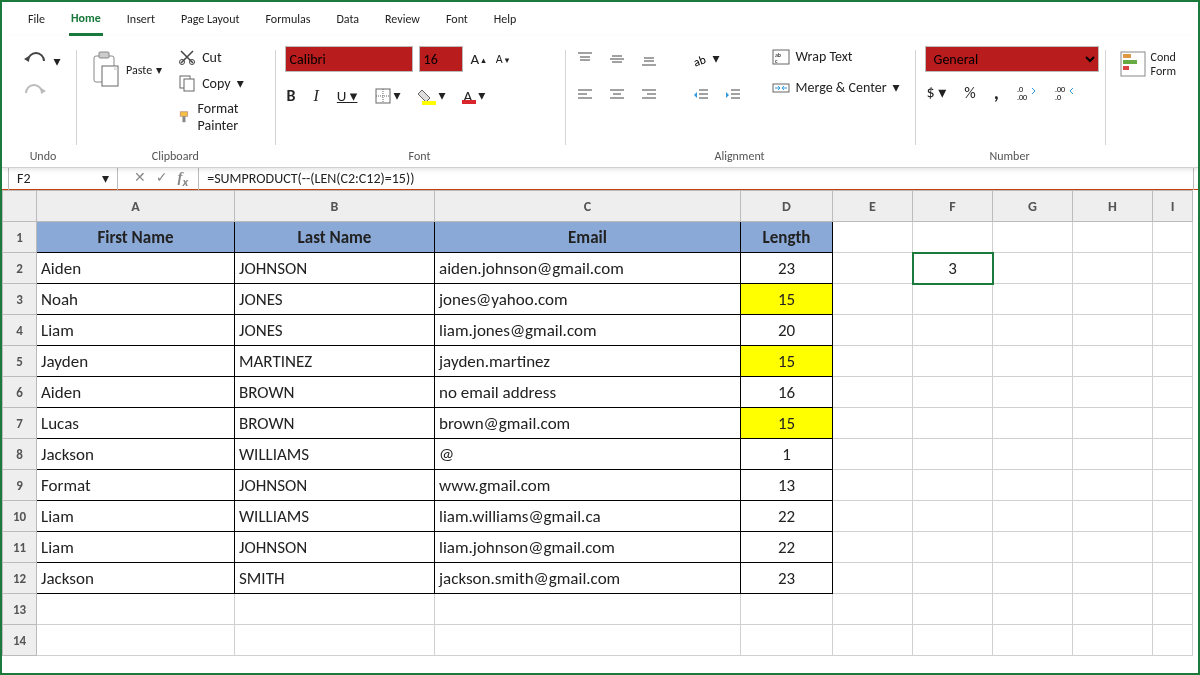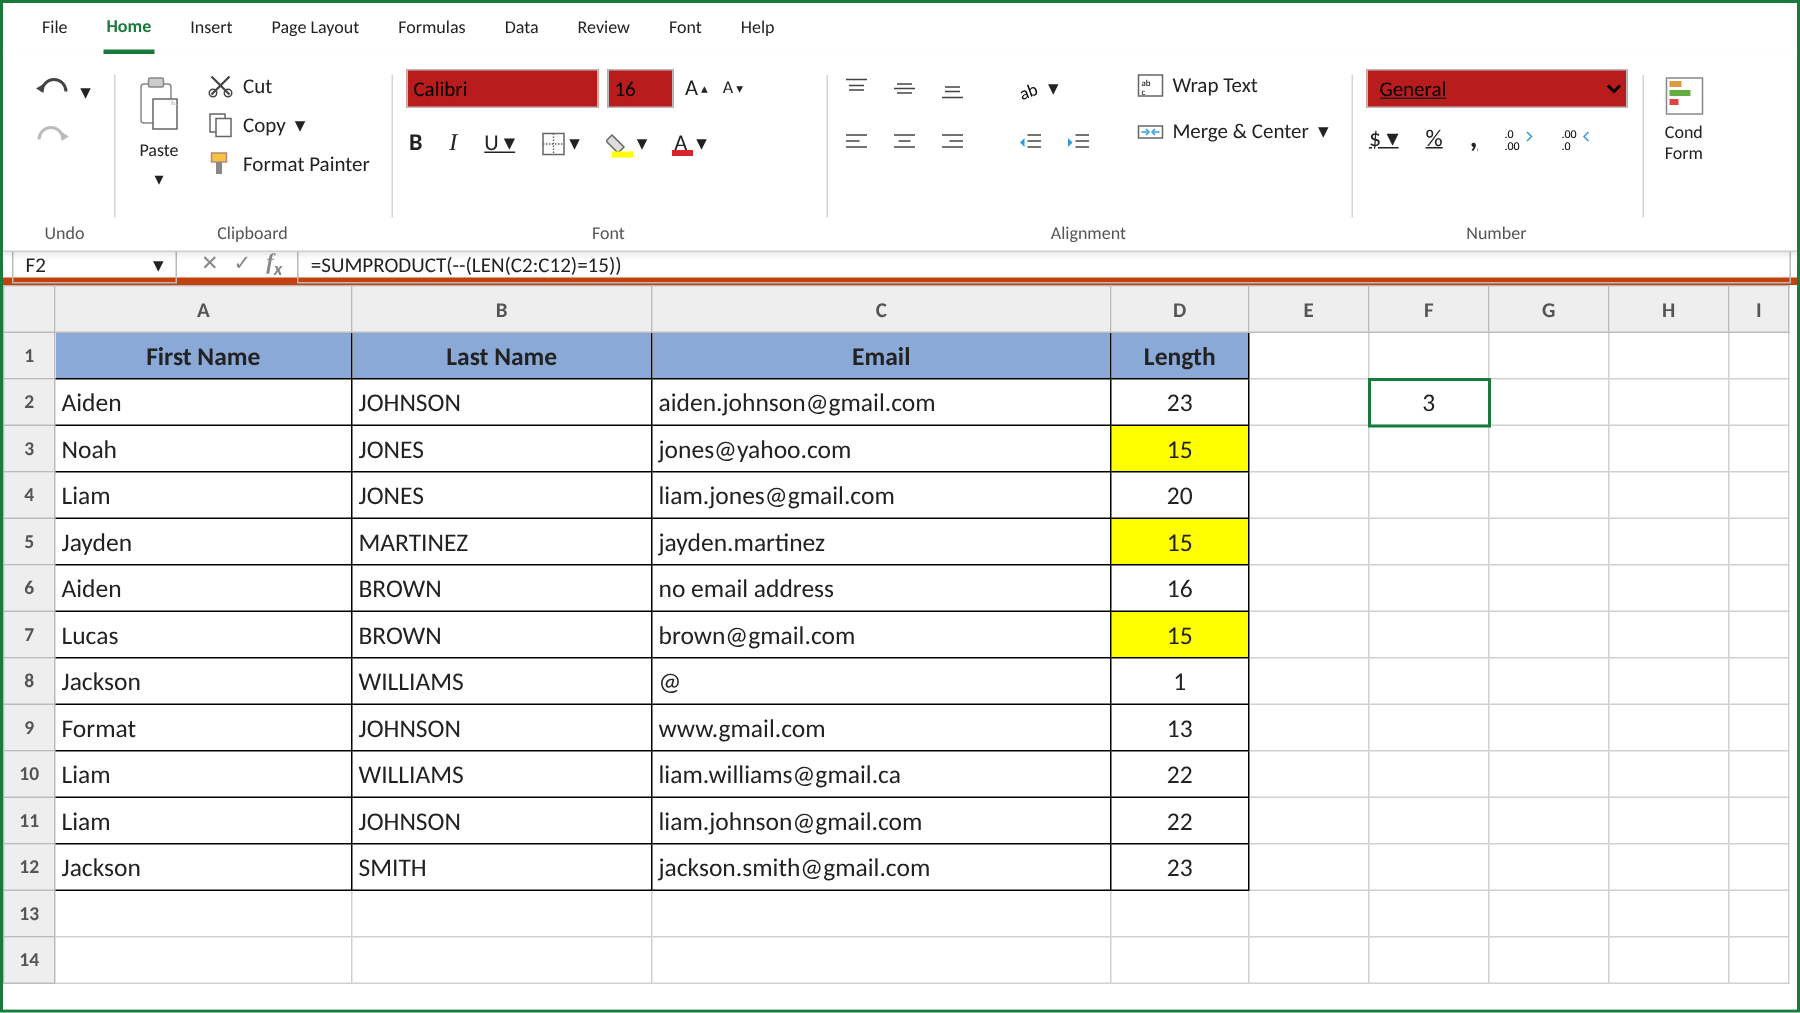--- a/index.html
+++ b/index.html
@@ -10,30 +10,30 @@
   .tab { padding: 6px 2px 8px 2px; font-size: 12px; cursor: pointer; color: #222; }
   .tab.active { font-weight: 600; border-bottom: 3px solid #1a7a3c; color: #1a7a3c; }
 
   .ribbon { display: flex; background: #fff; border-bottom: 1px solid #d0d0d0; box-shadow: 0 2px 4px rgba(0,0,0,.1); padding: 6px 8px 0 8px; height: 132px; position: relative; }
   .rgroup { display: flex; flex-direction: column; padding: 0 10px; position: relative; }
   .rgroup + .rgroup::before { content:""; position:absolute; left:0; top:8px; bottom:22px; width:1px; background:#d4d4d4; }
   .rgroup .body { flex: 1; display: flex; align-items: flex-start; gap: 8px; padding-top: 4px;}
   .rgroup .label { text-align: center; font-size: 12px; color: #555; padding: 2px 0 4px; position: relative;}
   .stack { display: flex; flex-direction: column; gap: 4px; justify-content: center; }
   .row { display: flex; align-items: center; gap: 6px; }
-  .bigbtn { display:flex; flex-direction:column; align-items:center; gap:4px; padding:4px; font-size:12px; }
+  .bigbtn { display:flex; flex-direction:row; align-items:center; gap:4px; padding:4px; font-size:12px; }
   svg { display:block; }
   .sel { border:1px solid #bbb; background:#b91c1c; font-size:14px; height:26px; }
   .fontname{width:128px;padding:2px 4px;}
   .fontsize{width:44px;padding:2px 4px;}
   .dd { width:14px;height:22px;display:inline-flex;align-items:center;justify-content:center;}
   .ib { padding:4px 2px; display:flex;align-items:center;gap:2px;}
   .menuitem { display:flex; align-items:center; gap:6px; font-size:14px; padding:2px 4px; }
 
-  .fbar { display:flex; align-items:center; border-bottom:5px solid #c2410c; height:22px; }
+  .fbar { display:flex; align-items:center; border-bottom:1px solid #c2410c; height:22px; }
   .namebox { width:110px; border:1px solid #bbb; margin:2px 6px; font-size:14px; padding:3px 8px; display:flex;justify-content:space-between;align-items:center;}
   .fbtns { display:flex; gap:10px; padding:0 10px; color:#888;}
   .fxlabel { font-style:italic; font-family: 'Times New Roman', serif; font-size:15px;font-weight:bold;}
   .finput { flex:1; border:1px solid #bbb; margin:2px 4px 2px 0; padding:3px 8px; font-size:14px;}
 
   .sheet { flex:1; overflow:hidden; background:#fff; position:relative;}
   table.grid { border-collapse:collapse; table-layout:fixed; }
   .grid td, .grid th { border:1px solid #d0d0d0; height:31px; padding:0 4px; font-size:17px; font-family: Calibri, Arial, sans-serif; white-space:nowrap; overflow:hidden; }
   .grid .corner{width:34px;background:#eee;border:1px solid #bbb;}
   .grid .colhdr{background:#eee;text-align:center;font-size:14px;color:#555;height:22px;border:1px solid #bbb;}
@@ -241,21 +241,21 @@
               </svg>
             <span>Merge &amp; Center</span> ▾
           </div>
         </div>
       </div>
       <div class="label">Alignment</div>
     </div>
 
     <div class="rgroup" style="min-width:190px;">
       <div class="body">
-          <div class="stack" style="text-decoration:underline;">
+          <div class="stack" style="">
         <select class="sel" style="width:174px;padding:2px 4px;"><option>General</option></select>
         <div class="row" style="gap:14px;">
           <span class="ib" style="font-size:16px;">$ ▾</span>
           <span class="ib" style="font-size:16px;">%</span>
           <span class="ib" style="font-size:20px;font-weight:bold;">,</span>
           <span class="ib">
                 <svg width="20" height="16">
                   <text x="0" y="8" font-size="8">.0</text>
                   <text x="0" y="16" font-size="8">.00</text>
                   <path d="M15 4 L18 7 L15 10" fill="none" stroke="#39d"></path>

